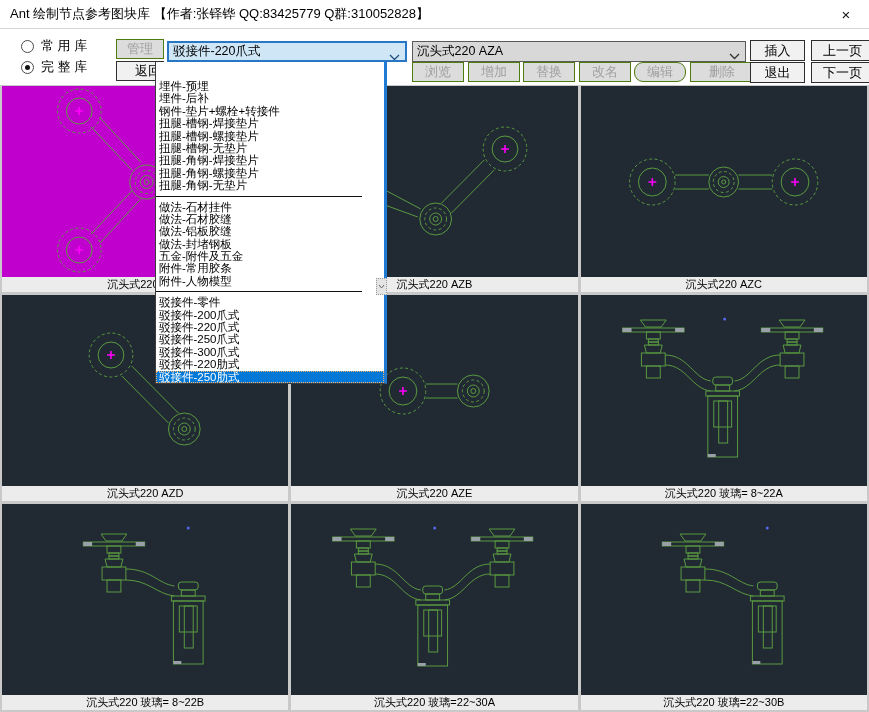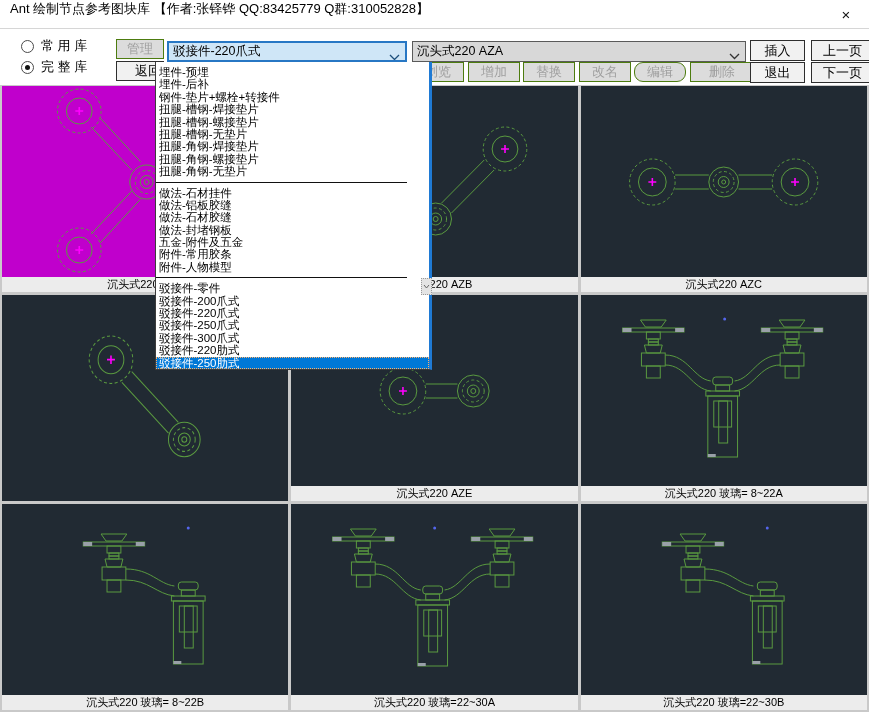--- a/index.html
+++ b/index.html
@@ -1,21 +1,21 @@
 <!DOCTYPE html>
 <html><head>
 <meta charset="utf-8">
 <style>
   * { margin:0; padding:0; box-sizing:border-box; }
   html,body { width:869px; height:712px; }
   body { font-family:"Liberation Sans", sans-serif; background:#ffffff; position:relative; overflow:hidden; }
 
   
   .titlebar { position:absolute; left:0; top:0; width:869px; height:29px; background:#ffffff;
-              border-bottom:1px solid #d6d6d6; display:flex; }
+              border-bottom:1px solid #d6d6d6; display:flex; align-items:center; }
   .title-text { font-size:13px; color:#000; padding-left:10px; white-space:nowrap; }
   .close-btn { position:absolute; right:0; top:0; width:46px; height:28px; display:flex;
                align-items:center; justify-content:center; font-size:15px; color:#111; cursor:default; }
 
   
   .toolbar { position:absolute; left:12px; top:30px; width:869px; height:55px; background:#ffffff; }
   .radio-row { position:absolute; left:9px; display:flex; align-items:center; gap:7px; height:18px; }
   .radio-row.r1 { top:7px; } .radio-row.r2 { top:28px; }
   .radio { width:13px; height:13px; border:1px solid #4a4a4a; border-radius:50%; background:#fff; position:relative; }
   .radio.checked::after { content:""; position:absolute; left:3px; top:3px; width:5px; height:5px; border-radius:50%; background:#111; }
@@ -38,23 +38,23 @@
   .btn-exit   { left:738px; top:32px; width:55px; height:21px;font-family:Liberation Serif, serif; }
   .btn-next   { left:799px; top:32px; width:63px; height:21px; }
 
   .combo { position:absolute; height:21px; display:flex; align-items:center; font-size:12.5px; color:#000;
            padding:0 18px 0 4px; white-space:nowrap; overflow:hidden; }
   .combo .chev { position:absolute; right:5px; top:7px; }
   .combo-category { left:155px; top:11px; width:240px; background:#cfe6f7; border:2px solid #2777c4; }
   .combo-block    { left:400px; top:11px; width:334px; background:#d8d8d8; border:1px solid #5a5a5a; }
 
   
-  .dd-list { position:absolute; left:155px; top:62px; width:277px; z-index:40; background:#ffffff;
+  .dd-list { position:absolute; left:155px; top:62px; width:232px; z-index:40; background:#ffffff;
              border-left:1px solid #3c3c3c; border-bottom:1px solid #3c3c3c; border-right:3px solid #1f7ad4;
-             padding-top:4px; }
+             padding-top:18px; }
   .dd-item { height:12.4px; line-height:12.4px; font-size:11.5px; color:#000; padding-left:3px; white-space:nowrap; }
   .dd-item.hl { background:#0078d7; color:#fff; outline:1px dotted #ffb26b; outline-offset:-1px; }
   .dd-sep { border-top:1px solid #111; margin:4px 22px 4px 0; }
   .dd-scroll { position:absolute; right:-3px; top:216px; width:11px; height:17px; background:#e4e4e4;
                border:1px dotted #9a9a9a; display:flex; align-items:center; justify-content:center; }
   .dd-scroll svg { display:block; }
 
   
   .grid { position:absolute; left:0; top:85px; width:869px; height:627px; background:#c9c9c9;
           display:grid; grid-template-columns:repeat(3,1fr); grid-template-rows:repeat(3,1fr);
@@ -205,20 +205,21 @@
           <circle cx="184" cy="134" r="16"></circle>
             <circle class="d" cx="184" cy="134" r="11"></circle>
           <circle cx="184" cy="134" r="6"></circle>
             <circle cx="184" cy="134" r="2.5"></circle>
           <line x1="131" y1="71" x2="178" y2="118"></line>
             <line x1="121" y1="81" x2="168" y2="128"></line>
           <path class="m" d="M110 56V64M106 60H114"></path>
         </g>
       </svg>
     </div>
+    <div class="caption">沉头式220 AZD</div>
   </div>
 
   <div class="cell">
     <div class="canvas">
       <svg viewBox="0 0 289 191" preserveAspectRatio="none">
         <g class="cad">
           <circle class="d" cx="113" cy="96" r="23"></circle>
             <circle cx="113" cy="96" r="14"></circle>
           <circle cx="184" cy="96" r="16"></circle>
             <circle class="d" cx="184" cy="96" r="11"></circle>
@@ -388,22 +389,22 @@
     <div class="dd-item">埋件-后补</div>
     <div class="dd-item">钢件-垫片+螺栓+转接件</div>
     <div class="dd-item">扭腿-槽钢-焊接垫片</div>
     <div class="dd-item">扭腿-槽钢-螺接垫片</div>
     <div class="dd-item">扭腿-槽钢-无垫片</div>
     <div class="dd-item">扭腿-角钢-焊接垫片</div>
     <div class="dd-item">扭腿-角钢-螺接垫片</div>
     <div class="dd-item">扭腿-角钢-无垫片</div>
     <div class="dd-sep"></div>
     <div class="dd-item">做法-石材挂件</div>
+    <div class="dd-item">做法-石材胶缝</div>
     <div class="dd-item">做法-铝板胶缝</div>
-    <div class="dd-item">做法-石材胶缝</div>
     <div class="dd-item">做法-封堵钢板</div>
     <div class="dd-item">五金-附件及五金</div>
     <div class="dd-item">附件-常用胶条</div>
     <div class="dd-item">附件-人物模型</div>
     <div class="dd-sep"></div>
     <div class="dd-item">驳接件-零件</div>
     <div class="dd-item">驳接件-200爪式</div>
     <div class="dd-item">驳接件-220爪式</div>
     <div class="dd-item">驳接件-250爪式</div>
     <div class="dd-item">驳接件-300爪式</div>

